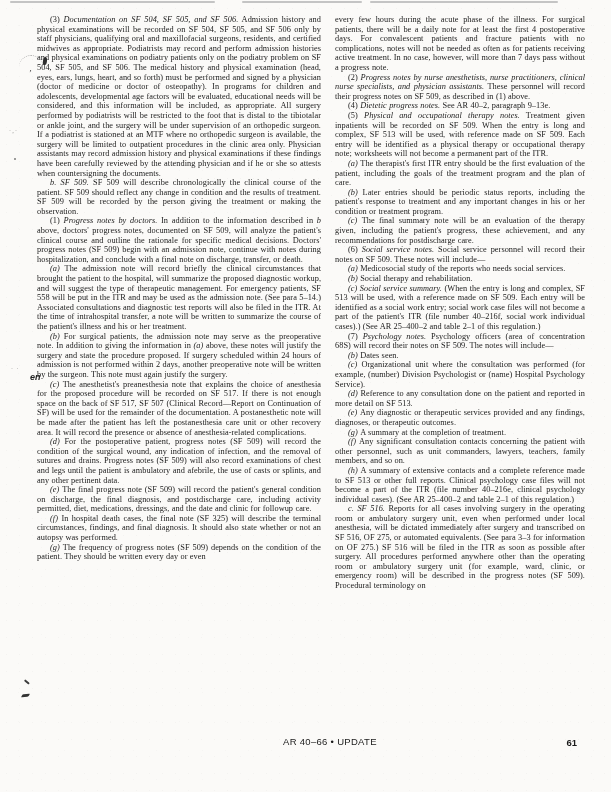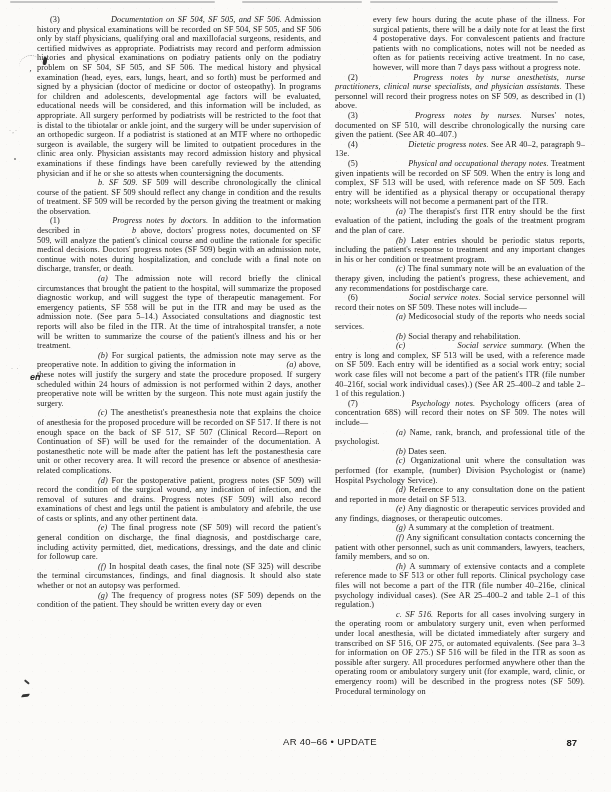--- a/index.html
+++ b/index.html
@@ -29,22 +29,22 @@
     font-size: 8.3px;
     line-height: 9.6px;
     letter-spacing: 0.05px;
     word-spacing: 0.2px;
     hyphens: auto;
     -webkit-hyphens: auto;
   }
   .col-left  { width: 284px; }
   .col-right { width: 250px; }
   .para { margin: 0; text-indent: 13px; }
-  .para.noindent { text-indent: 0; margin-left: 38px; }
-  .it { font-style: italic; margin-left: 48px; }
+  .para.noindent { text-indent: 0; }
+  .it { font-style: italic; }
   .footer {
     position: absolute;
     top: 736px;
     left: 0;
     width: 611px;
     height: 14px;
     font-family: "Liberation Sans", sans-serif;
     font-size: 9.5px;
     color: #1b1b1b;
   }
@@ -91,45 +91,43 @@
         <p class="para"><span class="it">(b) </span><span>For surgical patients, the admission note may serve as the preoperative note. In addition to giving the information in </span><span class="it">(a)</span><span> above, these notes will justify the surgery and state the procedure proposed. If surgery scheduled within 24 hours of admission is not performed within 2 days, another preoperative note will be written by the surgeon. This note must again justify the surgery.</span></p>
         <p class="para"><span class="it">(c) </span><span>The anesthetist's preanesthesia note that explains the choice of anesthesia for the proposed procedure will be recorded on SF 517. If there is not enough space on the back of SF 517, SF 507 (Clinical Record—Report on Continuation of SF) will be used for the remainder of the documentation. A postanesthetic note will be made after the patient has left the postanesthesia care unit or other recovery area. It will record the presence or absence of anesthesia-related complications.</span></p>
         <p class="para"><span class="it">(d) </span><span>For the postoperative patient, progress notes (SF 509) will record the condition of the surgical wound, any indication of infection, and the removal of sutures and drains. Progress notes (SF 509) will also record examinations of chest and legs until the patient is ambulatory and afebrile, the use of casts or splints, and any other pertinent data.</span></p>
         <p class="para"><span class="it">(e) </span><span>The final progress note (SF 509) will record the patient's general condition on discharge, the final diagnosis, and postdischarge care, including activity permitted, diet, medications, dressings, and the date and clinic for followup care.</span></p>
         <p class="para"><span class="it">(f) </span><span>In hospital death cases, the final note (SF 325) will describe the terminal circumstances, findings, and final diagnosis. It should also state whether or not an autopsy was performed.</span></p>
         <p class="para"><span class="it">(g) </span><span>The frequency of progress notes (SF 509) depends on the condition of the patient. They should be written every day or even</span></p>
       </div>
     <div class="col col-right" id="col-right">
         <p class="para noindent"><span>every few hours during the acute phase of the illness. For surgical patients, there will be a daily note for at least the first 4 postoperative days. For convalescent patients and fracture patients with no complications, notes will not be needed as often as for patients receiving active treatment. In no case, however, will more than 7 days pass without a progress note.</span></p>
         <p class="para"><span>(2) </span><span class="it">Progress notes by nurse anesthetists, nurse practitioners, clinical nurse specialists, and physician assistants.</span><span> These personnel will record their progress notes on SF 509, as described in (1) above.</span></p>
-        <p class="para"><span>(3) </span><span class="it">Progress notes by nurses.</span><span> Nurses' notes, documented on SF 510, will describe chronologically the nursing care given the patient. (See AR 40–407.)</span></p>
         <p class="para"><span>(4) </span><span class="it">Dietetic progress notes.</span><span> See AR 40–2, paragraph 9–13e.</span></p>
         <p class="para"><span>(5) </span><span class="it">Physical and occupational therapy notes.</span><span> Treatment given inpatients will be recorded on SF 509. When the entry is long and complex, SF 513 will be used, with reference made on SF 509. Each entry will be identified as a physical therapy or occupational therapy note; worksheets will not become a permanent part of the ITR.</span></p>
         <p class="para"><span class="it">(a) </span><span>The therapist's first ITR entry should be the first evaluation of the patient, including the goals of the treatment program and the plan of care.</span></p>
         <p class="para"><span class="it">(b) </span><span>Later entries should be periodic status reports, including the patient's response to treatment and any important changes in his or her condition or treatment program.</span></p>
         <p class="para"><span class="it">(c) </span><span>The final summary note will be an evaluation of the therapy given, including the patient's progress, these achievement, and any recommendations for postdischarge care.</span></p>
         <p class="para"><span>(6) </span><span class="it">Social service notes.</span><span> Social service personnel will record their notes on SF 509. These notes will include—</span></p>
         <p class="para"><span class="it">(a) </span><span>Medicosocial study of the reports who needs social services.</span></p>
         <p class="para"><span class="it">(b) </span><span>Social therapy and rehabilitation.</span></p>
         <p class="para"><span class="it">(c) </span><span class="it">Social service summary.</span><span> (When the entry is long and complex, SF 513 will be used, with a reference made on SF 509. Each entry will be identified as a social work entry; social work case files will not become a part of the patient's ITR (file number 40–216f, social work individual cases).) (See AR 25–400–2 and table 2–1 of this regulation.)</span></p>
         <p class="para"><span>(7) </span><span class="it">Psychology notes.</span><span> Psychology officers (area of concentration 68S) will record their notes on SF 509. The notes will include—</span></p>
-        <p class="para"><span class="it">(a) </span><span>Name, rank, branch, and professional title of the psychologist.</span></p>
         <p class="para"><span class="it">(b) </span><span>Dates seen.</span></p>
         <p class="para"><span class="it">(c) </span><span>Organizational unit where the consultation was performed (for example, (number) Division Psychologist or (name) Hospital Psychology Service).</span></p>
         <p class="para"><span class="it">(d) </span><span>Reference to any consultation done on the patient and reported in more detail on SF 513.</span></p>
         <p class="para"><span class="it">(e) </span><span>Any diagnostic or therapeutic services provided and any findings, diagnoses, or therapeutic outcomes.</span></p>
         <p class="para"><span class="it">(g) </span><span>A summary at the completion of treatment.</span></p>
         <p class="para"><span class="it">(f) </span><span>Any significant consultation contacts concerning the patient with other personnel, such as unit commanders, lawyers, teachers, family members, and so on.</span></p>
         <p class="para"><span class="it">(h) </span><span>A summary of extensive contacts and a complete reference made to SF 513 or other full reports. Clinical psychology case files will not become a part of the ITR (file number 40–216e, clinical psychology individual cases). (See AR 25–400–2 and table 2–1 of this regulation.)</span></p>
         <p class="para"><span class="it">c. SF 516.</span><span> Reports for all cases involving surgery in the operating room or ambulatory surgery unit, even when performed under local anesthesia, will be dictated immediately after surgery and transcribed on SF 516, OF 275, or automated equivalents. (See para 3–3 for information on OF 275.) SF 516 will be filed in the ITR as soon as possible after surgery. All procedures performed anywhere other than the operating room or ambulatory surgery unit (for example, ward, clinic, or emergency room) will be described in the progress notes (SF 509). Procedural terminology on</span></p>
       </div>
   </div>
   <div class="footer">
     <span class="doc-id">AR 40–66 • UPDATE</span>
-    <span class="page-num">87</span>
+    <span class="page-num">61</span>
   </div>
   <div id="marks">
       <div class="mark mark-streak" style="left: 10px; top: 1px; width: 205px;"></div>
       <div class="mark mark-streak" style="left: 242px; top: 1px; width: 120px;"></div>
       <div class="mark mark-streak" style="left: 370px; top: 1px; width: 188px;"></div>
       <div class="mark mark-arc" style="left: 19px; top: 55px;"></div>
       <div class="mark mark-blob" style="left: 43px; top: 57px;"></div>
       <div class="mark mark-comma" style="left: 29px; top: 68px;">’</div>
       <div class="mark mark-scribble" style="left: 9px; top: 128px;">·‚·</div>
       <div class="mark mark-dot" style="left: 14px; top: 158px;"></div>

